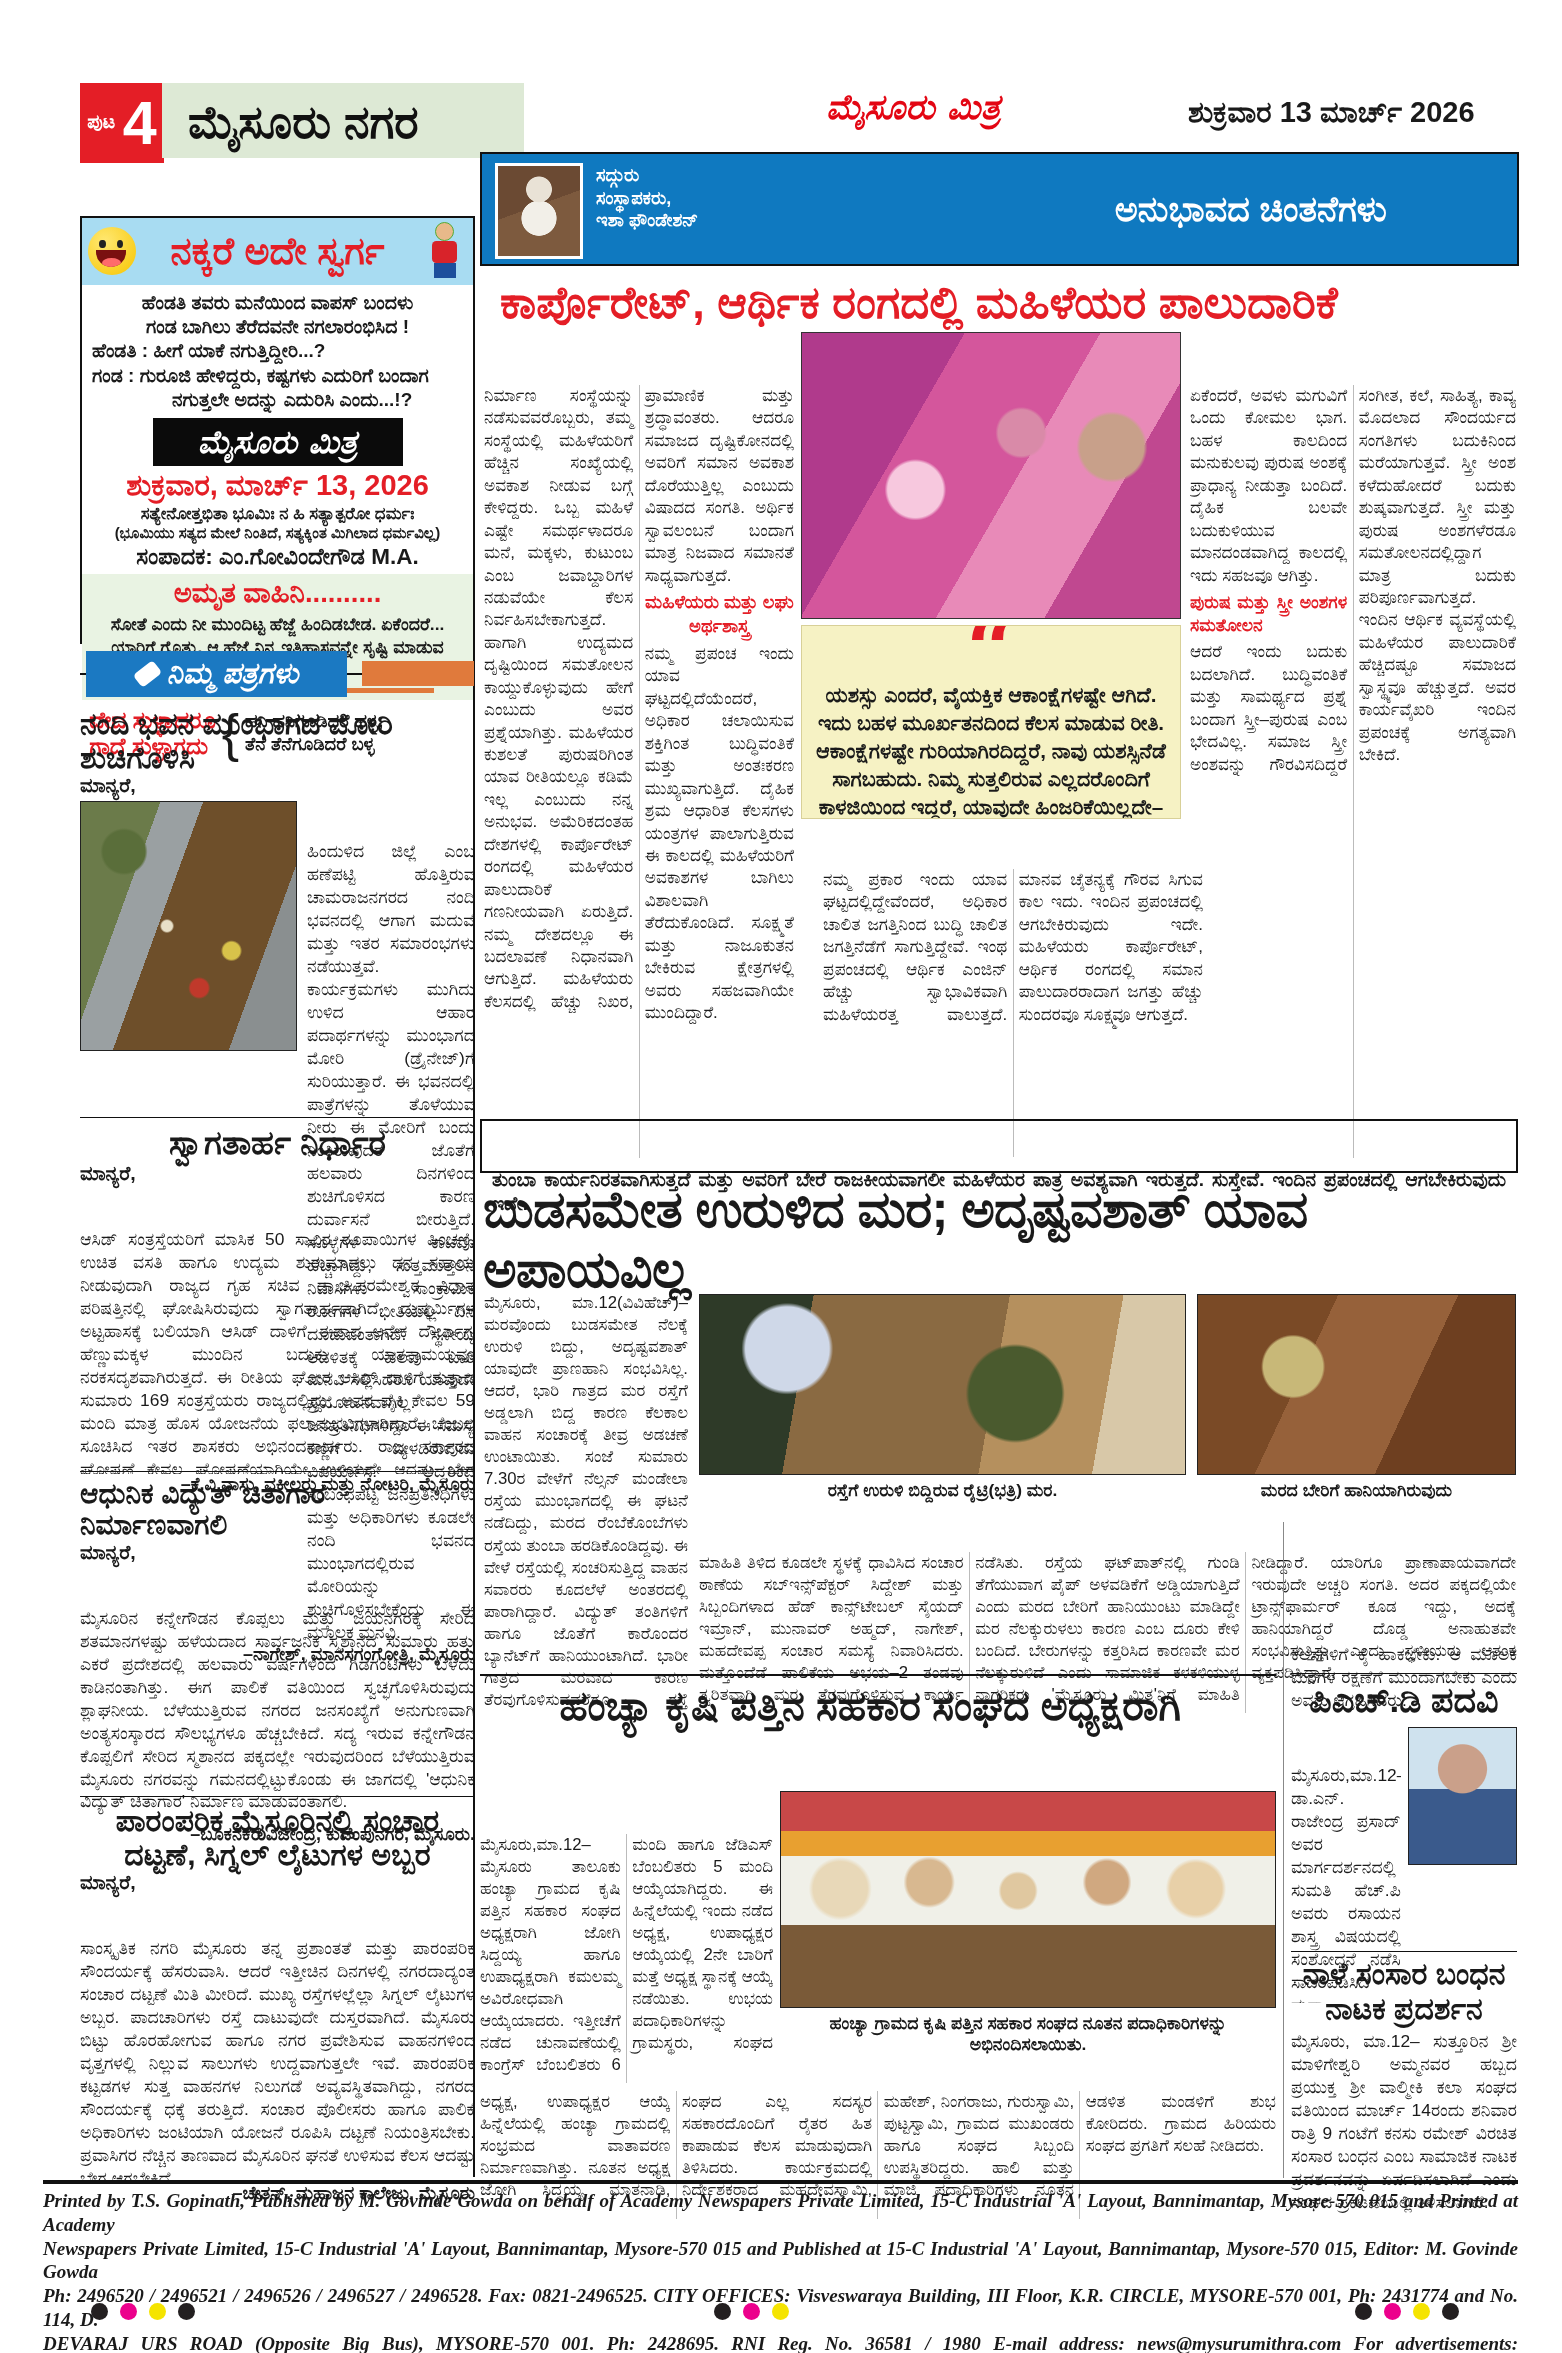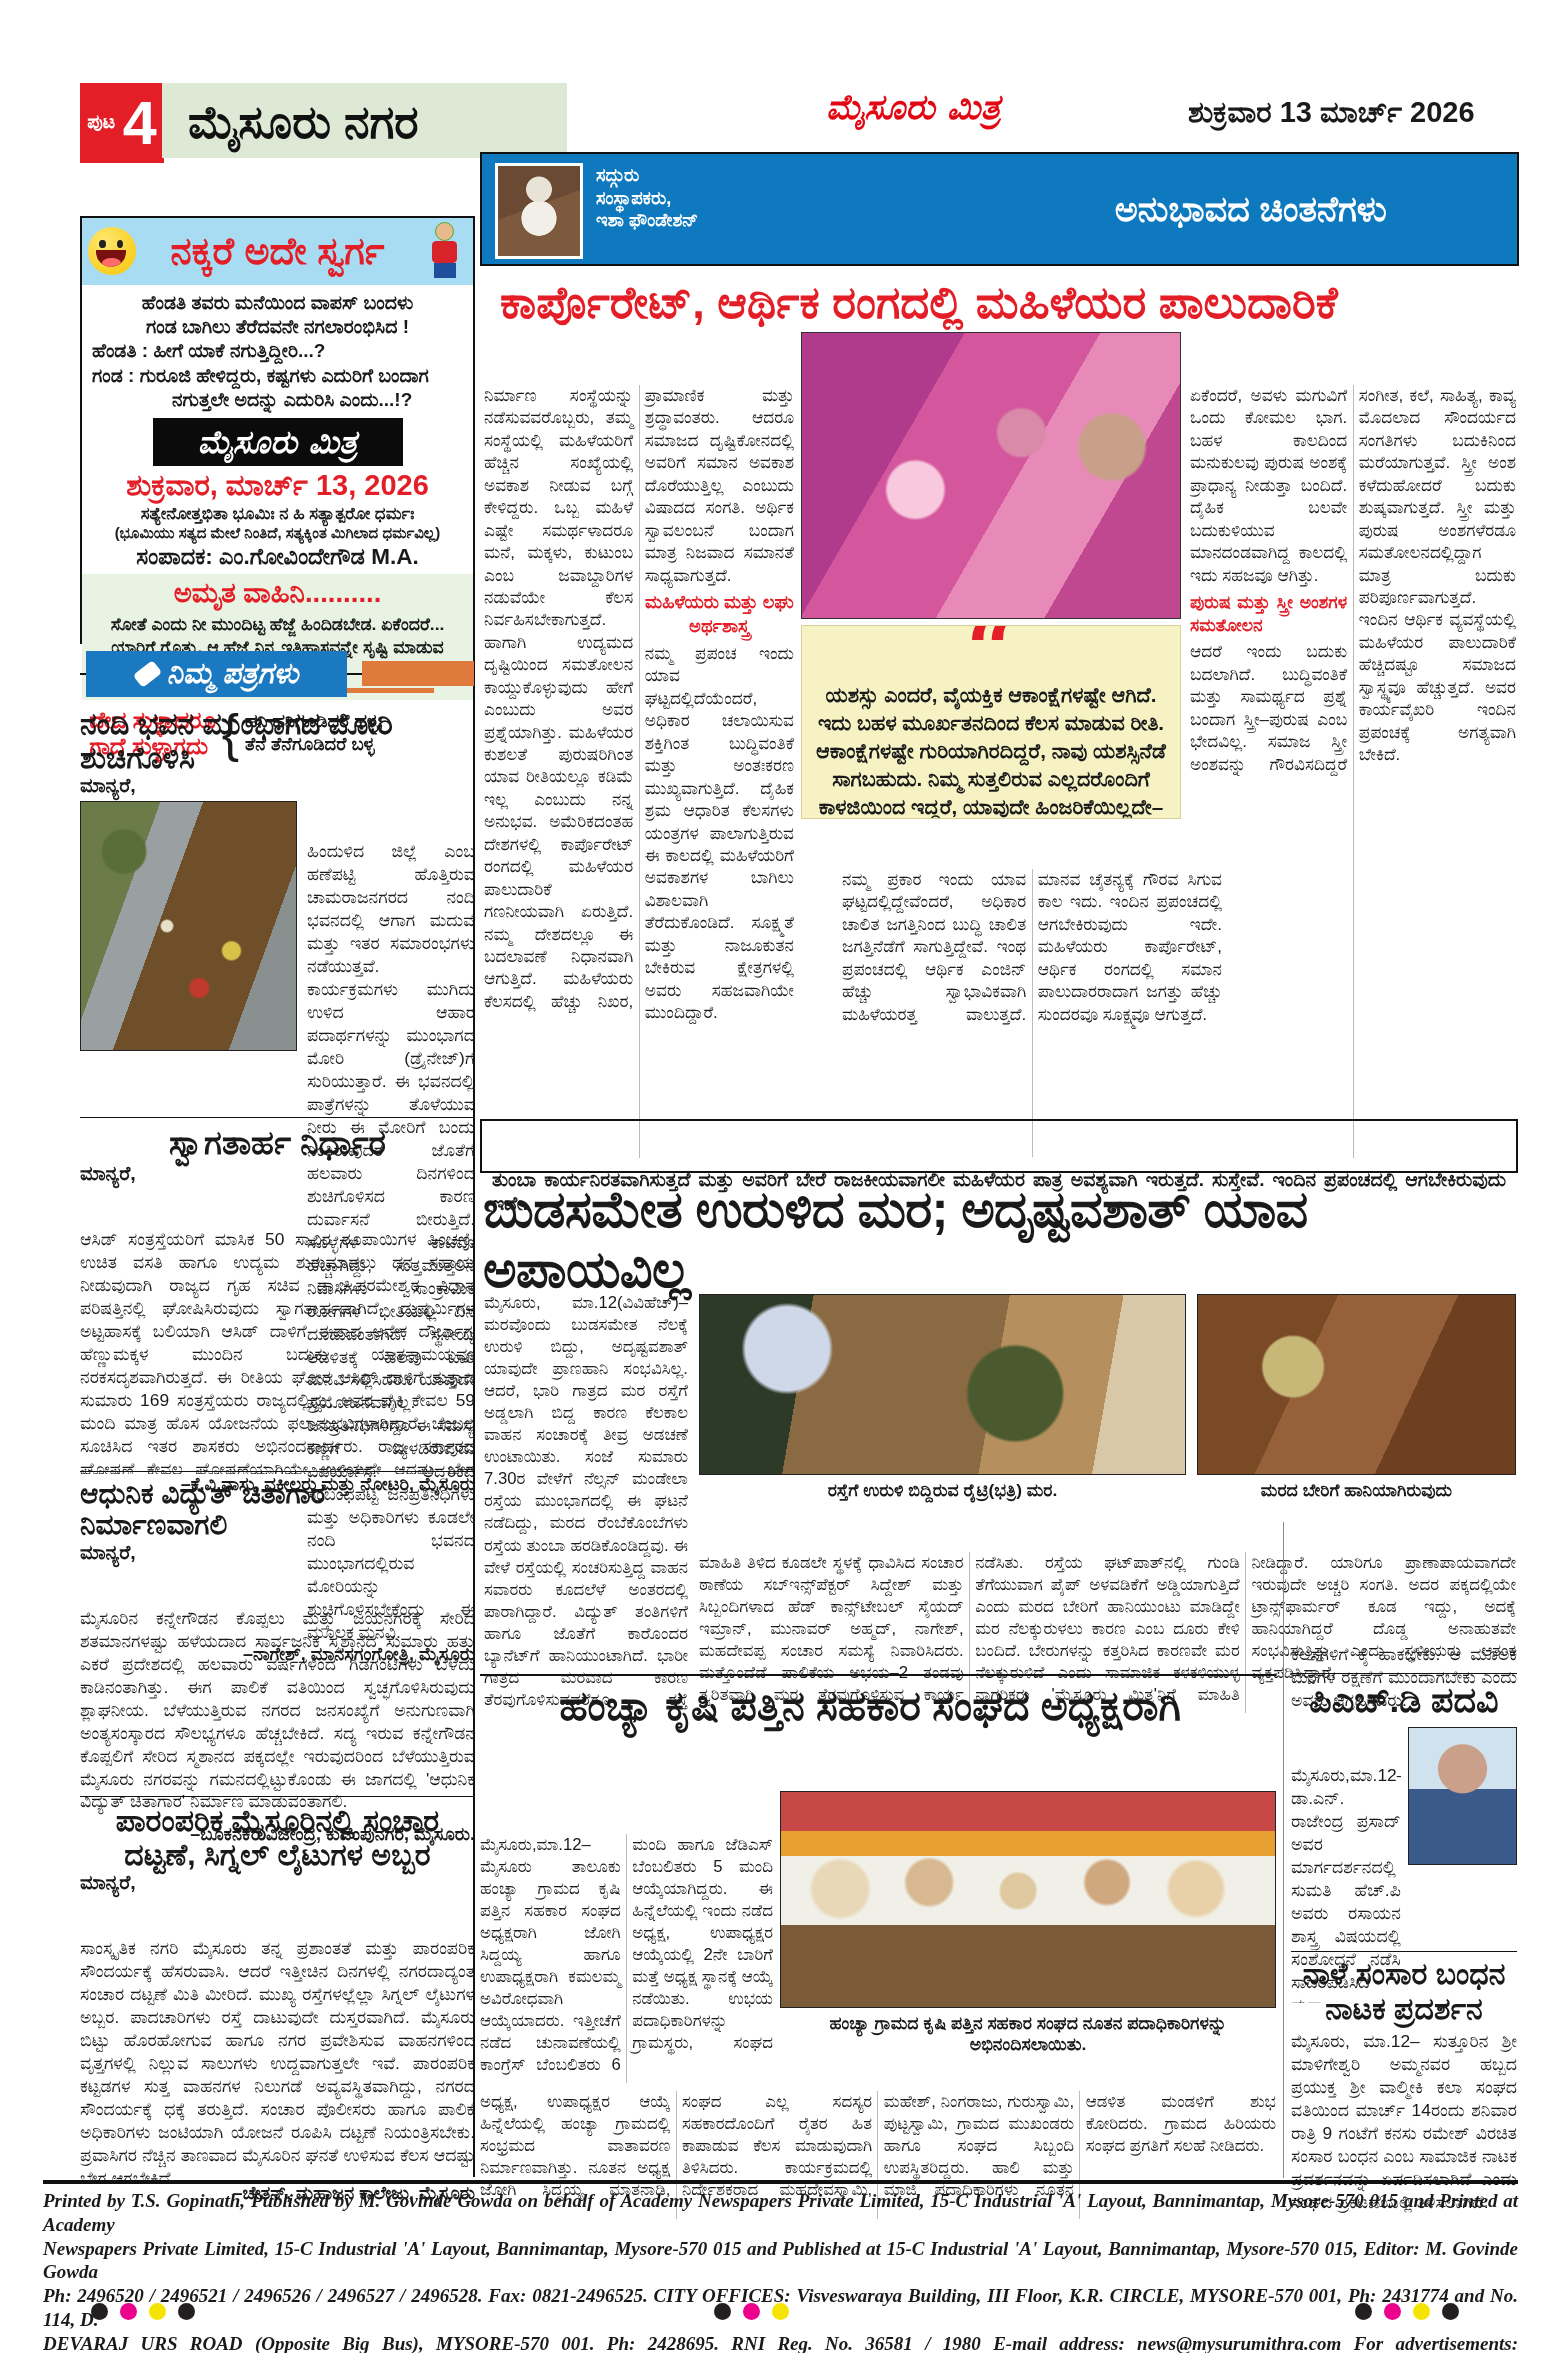--- a/index.html
+++ b/index.html
@@ -34,21 +34,21 @@
 </style>
 </head>
 <body>
 
 <div id="page">
 
   <div class="abs" style="left:80px;top:83px;width:84px;height:80px;background:#e41e26;color:#fff;text-align:center;">
     <div style="font-size:19px;font-weight:bold;padding-top:27.5px;display:inline-block;vertical-align:top;">ಪುಟ</div>
     <div style="display:inline-block;font-size:61px;font-weight:bold;line-height:80px;margin-left:4.3px;">4</div>
   </div>
-  <div class="abs" style="left:162px;top:83px;width:405px;height:75px;background:#dde9d5;">
+  <div class="abs" style="left:162px;top:83px;width:362px;height:75px;background:#dde9d5;">
     <div style="font-size:46px;font-weight:bold;color:#111;padding:11.6px 0 0 26px;">ಮೈಸೂರು ನಗರ</div>
   </div>
   <div class="abs" style="left:826px;top:86px;width:261px;font-size:35px;font-weight:bold;font-style:italic;color:#e30613;font-family:'DejaVu Serif',serif;">ಮೈಸೂರು ಮಿತ್ರ</div>
   <div class="abs" style="left:1188px;top:96px;font-size:29px;font-weight:bold;">ಶುಕ್ರವಾರ 13 ಮಾರ್ಚ್ 2026</div>
   <div class="abs" style="left:645px;top:167px;width:874px;height:8.7px;background:#29aae1;"></div>
 
   <div class="abs rule" style="left:473px;top:217px;width:2.2px;height:1960px;"></div>
 
   <div class="abs" style="left:80px;top:216px;width:395px;height:428px;border:2.9px solid #111;box-sizing:border-box;background:#fff;">
     <div style="position:relative;height:67px;background:#a8dcf2;">
@@ -169,21 +169,21 @@
      radial-gradient(circle at 30% 55%,#f7c8de 0 9%,transparent 10%),
      radial-gradient(circle at 58% 35%,#d98aa8 0 8%,transparent 9%),
      radial-gradient(circle at 82% 40%,#c8a08a 0 9%,transparent 10%),
      linear-gradient(120deg,#b03a8c 0 30%,#d4569c 30% 55%,#e88ab8 55% 75%,#c04890 75% 100%);"></div>
 
   <div class="abs" style="left:801px;top:625px;width:380px;height:194px;background:#f6f2c4;border:0.7px solid #d8d098;box-sizing:border-box;overflow:hidden;">
     <div class="center qmark">“</div>
     <div class="center bold" style="font-size:20.7px;line-height:1.35;padding:7.2px 13px 0 13px;">ಯಶಸ್ಸು ಎಂದರೆ, ವೈಯಕ್ತಿಕ ಆಕಾಂಕ್ಷೆಗಳಷ್ಟೇ ಆಗಿದೆ. ಇದು ಬಹಳ ಮೂರ್ಖತನದಿಂದ ಕೆಲಸ ಮಾಡುವ ರೀತಿ. ಆಕಾಂಕ್ಷೆಗಳಷ್ಟೇ ಗುರಿಯಾಗಿರದಿದ್ದರೆ, ನಾವು ಯಶಸ್ಸಿನೆಡೆ ಸಾಗಬಹುದು. ನಿಮ್ಮ ಸುತ್ತಲಿರುವ ಎಲ್ಲದರೊಂದಿಗೆ ಕಾಳಜಿಯಿಂದ ಇದ್ದರೆ, ಯಾವುದೇ ಹಿಂಜರಿಕೆಯಿಲ್ಲದೇ–ಸಹಜವಾಗಿಯೇ ನೀವು ಉತ್ತಮವಾದುದನ್ನು ಮಾಡುತ್ತೀರಿ. ಇದು ಮಹಿಳೆಯರ ಕಾರ್ಯ ವೈಖರಿ, ಮತ್ತು ಇಂದಿನ ಪ್ರಪಂಚದಲ್ಲಿ ಕಾರ್ಯನಿರ್ವಹಿಸಲು ಇದೇ ಅತ್ಯುತ್ತಮವಾದ ಮಾರ್ಗ-</div>
   </div>
 
-  <div class="abs cols2 jt body-txt" style="left:842px;top:826px;width:380px;height:288px;">
+  <div class="abs cols2 jt body-txt" style="left:823px;top:826px;width:380px;height:288px;">
     <span>ನಮ್ಮ ಪ್ರಕಾರ ಇಂದು ಯಾವ ಘಟ್ಟದಲ್ಲಿದ್ದೇವೆಂದರೆ, ಅಧಿಕಾರ ಚಾಲಿತ ಜಗತ್ತಿನಿಂದ ಬುದ್ಧಿ ಚಾಲಿತ ಜಗತ್ತಿನೆಡೆಗೆ ಸಾಗುತ್ತಿದ್ದೇವೆ. ಇಂಥ ಪ್ರಪಂಚದಲ್ಲಿ ಆರ್ಥಿಕ ಎಂಜಿನ್ ಹೆಚ್ಚು ಸ್ವಾಭಾವಿಕವಾಗಿ ಮಹಿಳೆಯರತ್ತ ವಾಲುತ್ತದೆ. ಮಾನವ ಚೈತನ್ಯಕ್ಕೆ ಗೌರವ ಸಿಗುವ ಕಾಲ ಇದು.</span>
     <span>ಇಂದಿನ ಪ್ರಪಂಚದಲ್ಲಿ ಆಗಬೇಕಿರುವುದು ಇದೇ. ಮಹಿಳೆಯರು ಕಾರ್ಪೊರೇಟ್, ಆರ್ಥಿಕ ರಂಗದಲ್ಲಿ ಸಮಾನ ಪಾಲುದಾರರಾದಾಗ ಜಗತ್ತು ಹೆಚ್ಚು ಸುಂದರವೂ ಸೂಕ್ಷ್ಮವೂ ಆಗುತ್ತದೆ.</span>
   </div>
 
   <div class="abs cols2 jt body-txt" style="left:1190px;top:342px;width:326px;height:773px;">
     <span>ಏಕೆಂದರೆ, ಅವಳು ಮಗುವಿಗೆ ಒಂದು ಕೋಮಲ ಭಾಗ. ಬಹಳ ಕಾಲದಿಂದ ಮನುಕುಲವು ಪುರುಷ ಅಂಶಕ್ಕೆ ಪ್ರಾಧಾನ್ಯ ನೀಡುತ್ತಾ ಬಂದಿದೆ. ದೈಹಿಕ ಬಲವೇ ಬದುಕುಳಿಯುವ ಮಾನದಂಡವಾಗಿದ್ದ ಕಾಲದಲ್ಲಿ ಇದು ಸಹಜವೂ ಆಗಿತ್ತು.</span>
     <div class="redtxt bold" style="font-size:17.4px;margin:4.3px 0;">ಪುರುಷ ಮತ್ತು ಸ್ತ್ರೀ ಅಂಶಗಳ ಸಮತೋಲನ</div>
     <span>ಆದರೆ ಇಂದು ಬದುಕು ಬದಲಾಗಿದೆ. ಬುದ್ಧಿವಂತಿಕೆ ಮತ್ತು ಸಾಮರ್ಥ್ಯದ ಪ್ರಶ್ನೆ ಬಂದಾಗ ಸ್ತ್ರೀ–ಪುರುಷ ಎಂಬ ಭೇದವಿಲ್ಲ. ಸಮಾಜ ಸ್ತ್ರೀ ಅಂಶವನ್ನು ಗೌರವಿಸದಿದ್ದರೆ ಸಂಗೀತ, ಕಲೆ, ಸಾಹಿತ್ಯ, ಕಾವ್ಯ ಮೊದಲಾದ ಸೌಂದರ್ಯದ ಸಂಗತಿಗಳು ಬದುಕಿನಿಂದ ಮರೆಯಾಗುತ್ತವೆ. ಸ್ತ್ರೀ ಅಂಶ ಕಳೆದುಹೋದರೆ ಬದುಕು ಶುಷ್ಕವಾಗುತ್ತದೆ.</span>
     <span>ಸ್ತ್ರೀ ಮತ್ತು ಪುರುಷ ಅಂಶಗಳೆರಡೂ ಸಮತೋಲನದಲ್ಲಿದ್ದಾಗ ಮಾತ್ರ ಬದುಕು ಪರಿಪೂರ್ಣವಾಗುತ್ತದೆ. ಇಂದಿನ ಆರ್ಥಿಕ ವ್ಯವಸ್ಥೆಯಲ್ಲಿ ಮಹಿಳೆಯರ ಪಾಲುದಾರಿಕೆ ಹೆಚ್ಚಿದಷ್ಟೂ ಸಮಾಜದ ಸ್ವಾಸ್ಥ್ಯವೂ ಹೆಚ್ಚುತ್ತದೆ. ಅವರ ಕಾರ್ಯವೈಖರಿ ಇಂದಿನ ಪ್ರಪಂಚಕ್ಕೆ ಅಗತ್ಯವಾಗಿ ಬೇಕಿದೆ.</span>
   </div>

